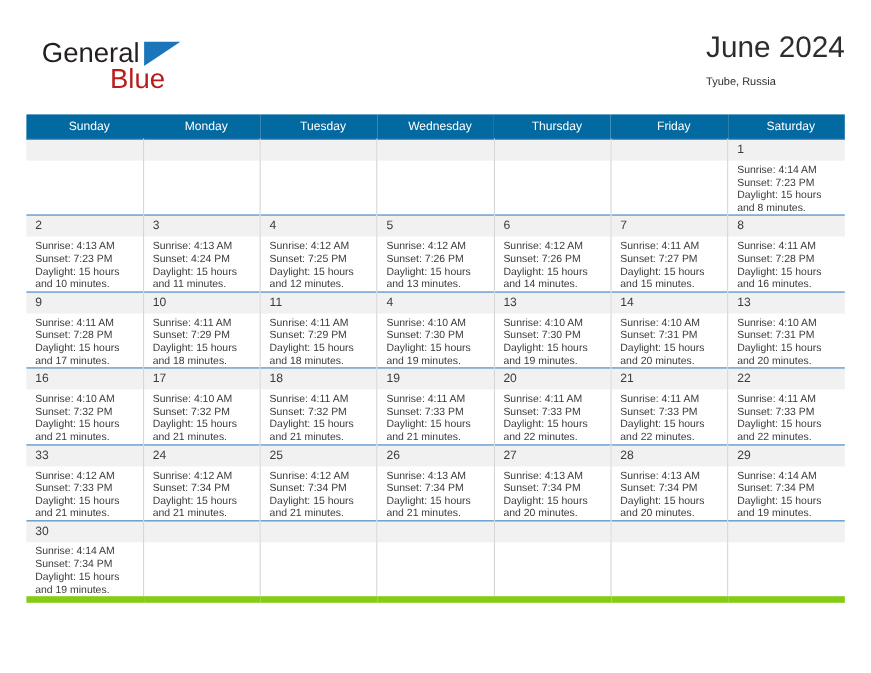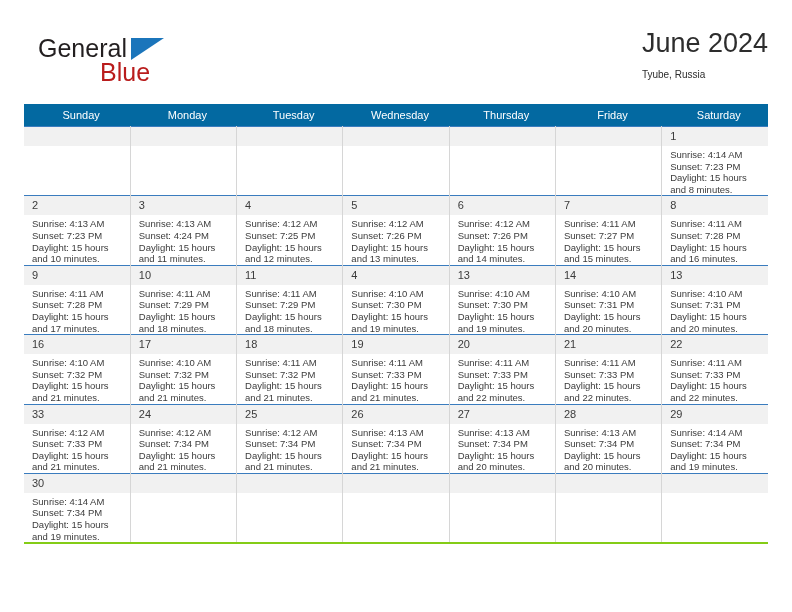--- a/index.html
+++ b/index.html
@@ -110,21 +110,21 @@
     border-right: 1px solid #d6d6d6;
     background: #ffffff;
   }
   .calendar td:last-child {
     border-right: none;
   }
   .calendar tr.week-row td {
     border-top: 1px solid #3a7cbe;
   }
   .calendar tr.last-row td {
-    border-bottom: 2px solid #84cc16;
+    border-bottom: 6px solid #84cc16;
   }
   .daynum {
     display: block;
     background: #f1f1f1;
     font-size: 11px;
     color: #3b3b3b;
     padding: 3px 0 3px 8px;
     height: 13px;
     line-height: 13px;
     font-family: "Liberation Sans", sans-serif;

